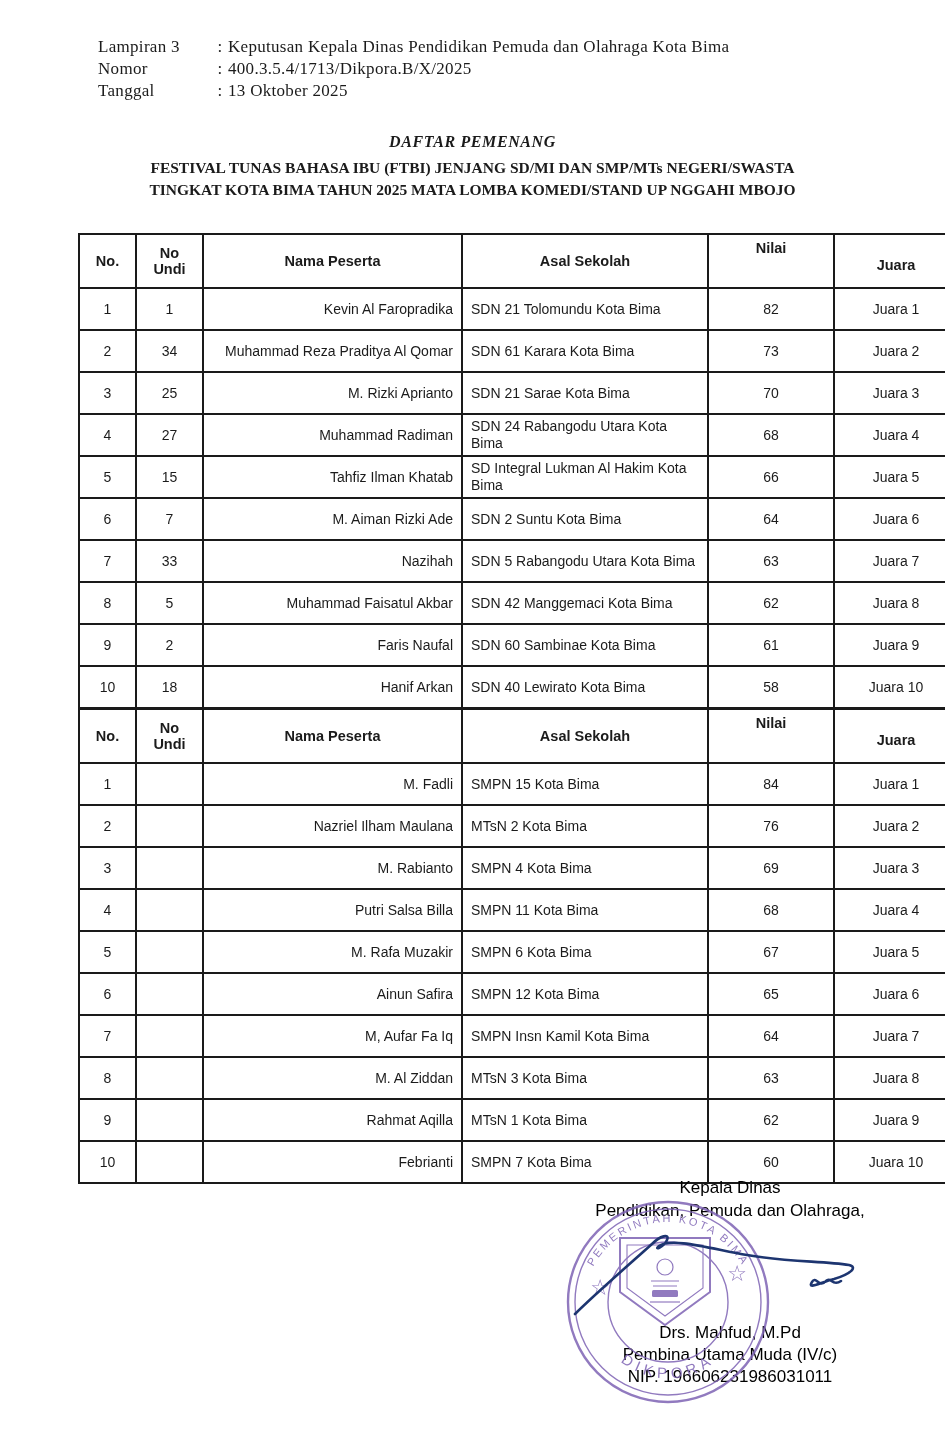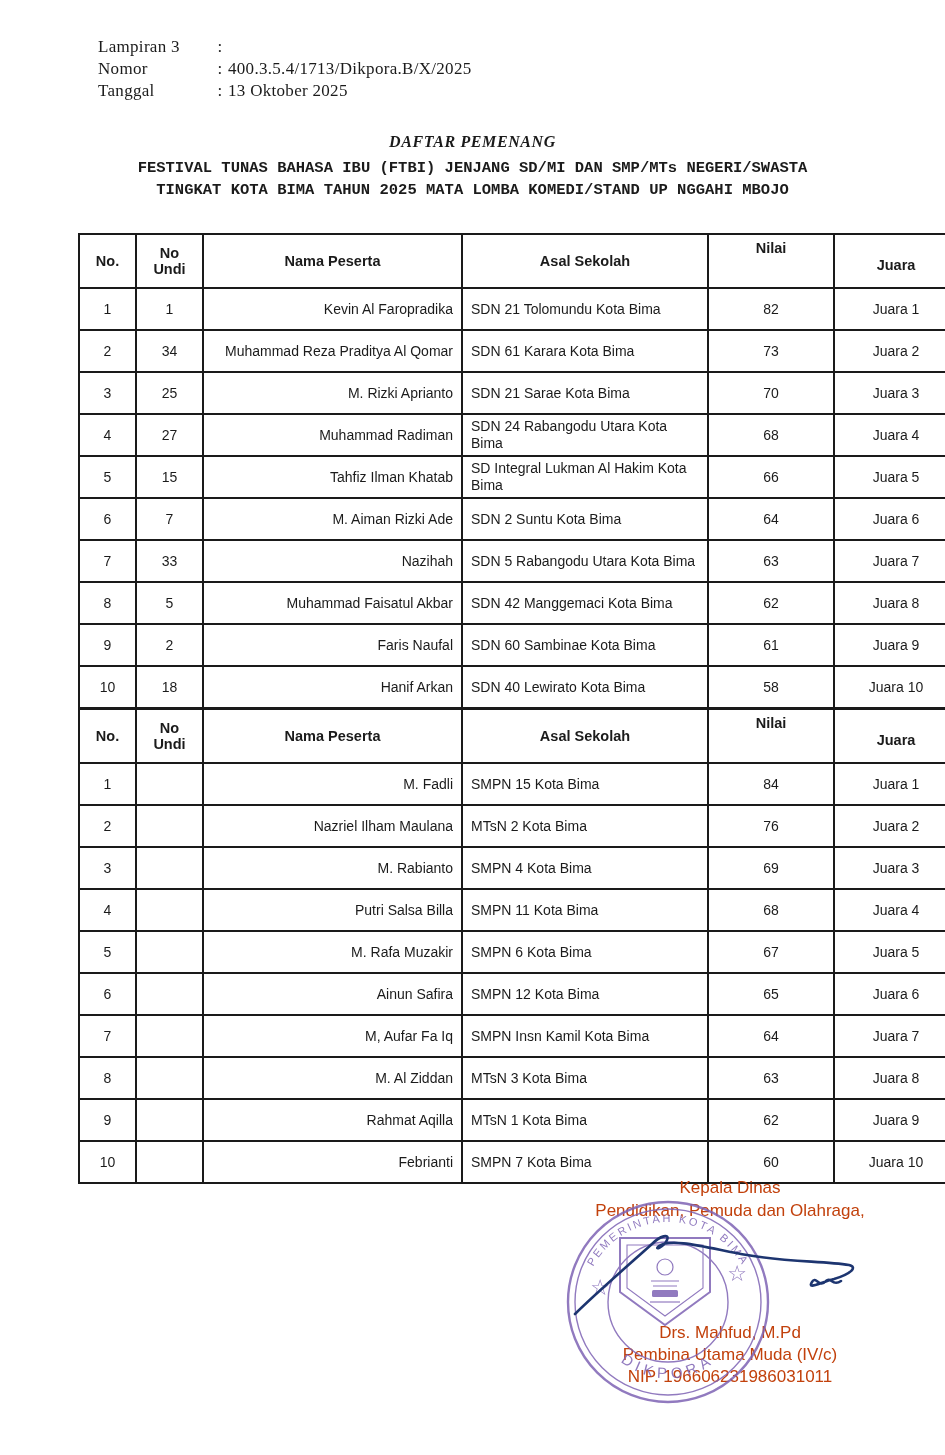--- a/index.html
+++ b/index.html
@@ -25,21 +25,21 @@
   
   .doc-title{
     position:absolute;left:0;top:133px;width:945px;
     text-align:center;font-weight:bold;
   }
   .doc-title .t1{
     font-family:"Liberation Serif",serif;
     font-size:16px;letter-spacing:0.6px;margin-bottom:6px;font-style:italic;
   }
   .doc-title .t2,.doc-title .t3{
-    font-family:Liberation Mono, monospace;
+    font-family:Liberation Serif, serif;
     font-size:15.5px;line-height:22px;letter-spacing:0px;
   }
   
   table.winners{
     position:absolute;left:78px;width:795px;
     border-collapse:collapse;table-layout:fixed;
     font-size:14px;color:#1b1b1b;
   }
   table.winners.t0{top:233px;}
   table.winners.t1{top:708px;}
@@ -58,36 +58,37 @@
   .c-no{width:39px;text-align:center;}
   .c-undi{width:49px;text-align:center;}
   .c-nama{width:241px;text-align:right;}
   .c-asal{width:228px;text-align:left;}
   .c-nilai{width:108px;text-align:center;border-radius:10px;}
   .c-juara{width:106px;text-align:center;}
   td.c-nama,td.c-asal{padding-left:9px;}
   
   .sig-block{
     position:absolute;left:540px;top:1176px;width:380px;
-    text-align:center;font-size:17px;line-height:23px;color:#c2410c;
+    text-align:center;font-size:17px;line-height:23px;color:#000000;
   }
   .sig-spacer{height:100px;}
   .sig-lines2 div{line-height:22px;}
   .stamp-svg{position:absolute;left:13px;top:11px;pointer-events:none;opacity:0.85;}
   .ink-svg{position:absolute;left:20px;top:54px;pointer-events:none;}
 </style>
 </head>
 <body>
 
 <div class="page">
 
   <div class="doc-head">
     <div class="row">
       <span class="lbl">Lampiran 3</span>
       <span class="col">:</span>
+      <span class="val">Keputusan Kepala Dinas Pendidikan Pemuda dan Olahraga Kota Bima</span>
     </div>
     <div class="row">
       <span class="lbl">Nomor</span>
       <span class="col">:</span>
       <span class="val">400.3.5.4/1713/Dikpora.B/X/2025</span>
     </div>
     <div class="row">
       <span class="lbl">Tanggal</span>
       <span class="col">:</span>
       <span class="val">13 Oktober 2025</span>

